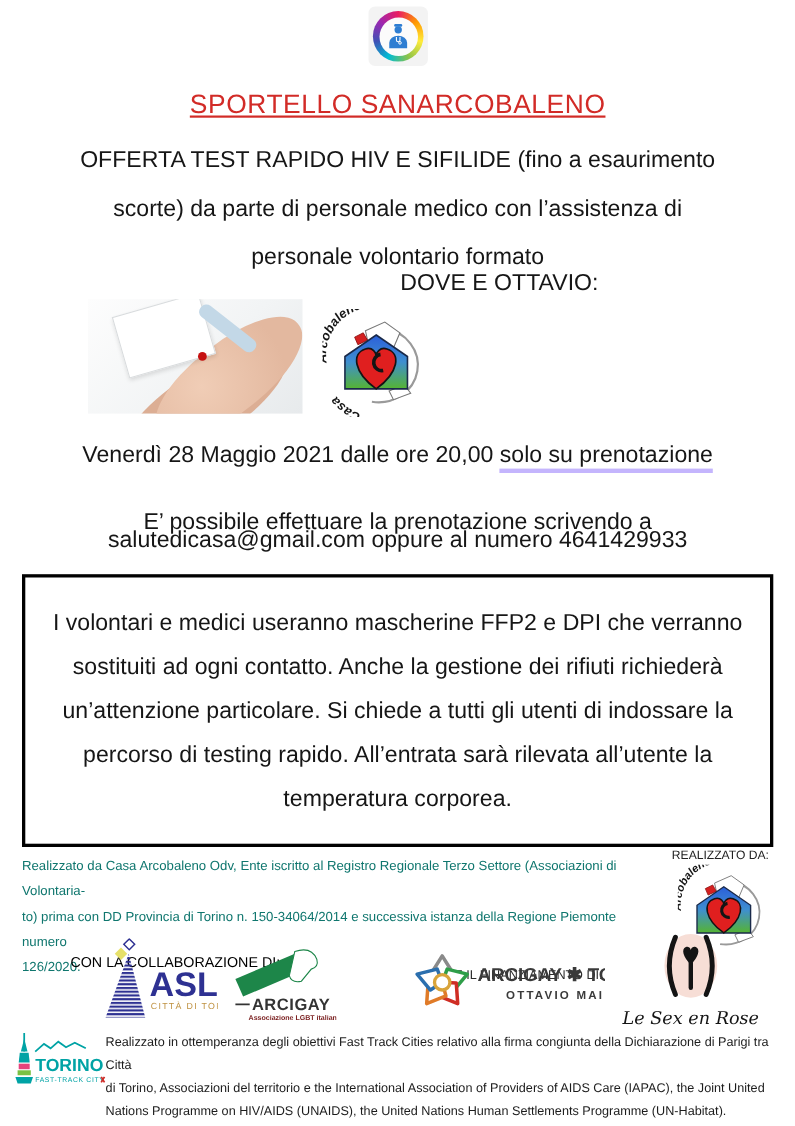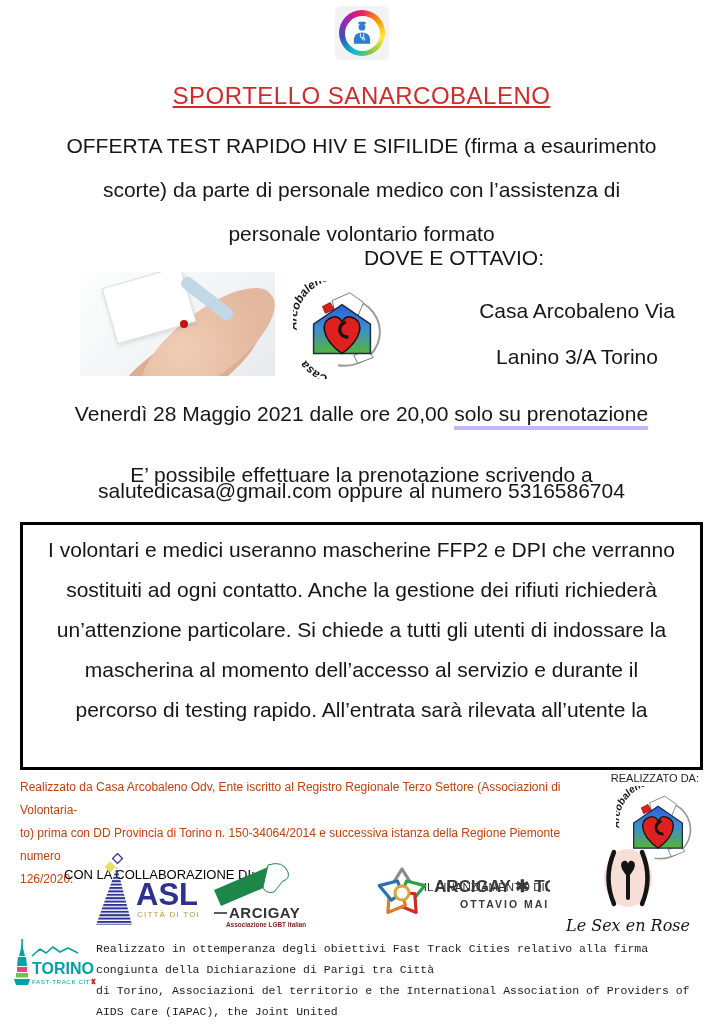--- a/index.html
+++ b/index.html
@@ -66,37 +66,37 @@
   .address{position:absolute;left:437px;top:288px;width:280px;text-align:center;font-size:21px;}
   .address .line{line-height:46px;}
   
   .schedule{position:absolute;top:402px;left:0;width:723px;text-align:center;font-size:21px;}
   .schedule .underlined{border-bottom:4px solid #c4b5fd;padding-bottom:1px;}
   .booking1{position:absolute;top:447px;left:0;width:723px;text-align:center;font-size:21px;margin-top:16px;}
   .booking2{position:absolute;top:479px;left:0;width:723px;text-align:center;font-size:21px;}
   
   .safety-box{
     position:absolute;left:20px;top:522px;width:683px;height:248px;box-sizing:border-box;
-    border:3px solid #000;text-align:center;font-size:21px;padding-top:5px;
+    border:3px solid #000;text-align:center;font-size:21px;padding-top:22px;
   }
   .safety-box .line{line-height:40px;}
   
-  .legal{position:absolute;left:20px;top:776px;width:575px;font-size:12px;color:#c2410c;}
+  .legal{position:absolute;left:20px;top:776px;width:575px;font-size:12px;color:#0f766e;}
   .legal .line{line-height:23px;}
   .realized-by{position:absolute;right:24px;top:772px;font-size:11px;color:#222;}
   .casa-logo-small{position:absolute;left:616px;top:786px;width:84px;height:84px;}
   .collab-label{position:absolute;left:64px;top:867px;font-size:13px;color:#000000;}
   .financing-label{position:absolute;left:413px;top:837px;font-size:11.5px;color:#2b2b2b;margin-top:44px;}
   .asl-logo{position:absolute;left:86px;top:853px;width:112px;height:78px;}
   .arcigay-logo{position:absolute;left:211px;top:858px;width:95px;height:70px;}
   .arcigay-torino-logo{position:absolute;left:372px;top:862px;width:178px;height:62px;}
   .sexenrose-logo{position:absolute;left:564px;top:845px;width:142px;height:94px;}
   .torino-logo{position:absolute;left:8px;top:936px;width:90px;height:68px;}
   .fasttrack{position:absolute;left:96px;top:938px;width:618px;font-size:11.5px;color:#1c1c1c;}
-  .fasttrack .line{line-height:21px;font-family:Liberation Mono, monospace;}
+  .fasttrack .line{line-height:21px;}
   .defs-holder{position:absolute;width:0;height:0;overflow:hidden;}
 </style>
 </head>
 <body>
 
 <svg class="defs-holder" aria-hidden="true">
   <defs>
     <linearGradient id="houseGrad" x1="0" y1="0" x2="0" y2="1">
       <stop offset="0" stop-color="#2b5fd9"></stop>
       <stop offset="0.5" stop-color="#3f8fd0"></stop>
@@ -134,55 +134,51 @@
           <path d="M10.5 12.5 v2.5 a1.5 1.5 0 0 0 3 0 v-2.5" fill="none" stroke="#ffffff" stroke-width="0.9"></path>
           <circle cx="13.5" cy="17.5" r="1.1" fill="none" stroke="#ffffff" stroke-width="0.8"></circle>
         </svg>
       </div>
     </div>
   </div>
 
   <div class="flyer-title">SPORTELLO SANARCOBALENO</div>
 
   <div class="intro">
-    <div class="line">OFFERTA TEST RAPIDO HIV E SIFILIDE (firma a esaurimento</div>
+    <div class="line">OFFERTA TEST RAPIDO HIV E SIFILIDE (fino a esaurimento</div>
     <div class="line">scorte) da parte di personale medico con l’assistenza di</div>
     <div class="line">personale volontario formato</div>
   </div>
 
   <div class="where-when">DOVE E OTTAVIO:</div>
 
   <div class="photo">
     <div class="finger-back"></div>
     <div class="finger-front"></div>
     <div class="device"></div>
     <div class="lancet"></div>
     <div class="blood-dot"></div>
   </div>
 
   <svg class="casa-logo-main" viewBox="0 0 100 100">
     <use href="#casa-logo"></use>
   </svg>
 
-  <div class="address">
-    <div class="line">Casa Arcobaleno Via</div>
-    <div class="line">Lanino 3/A Torino</div>
-  </div>
 
   <div class="schedule"><span>Venerdì 28 Maggio 2021 dalle ore 20,00 </span><span class="underlined">solo su prenotazione</span></div>
 
   <div class="booking1">E’ possibile effettuare la prenotazione scrivendo a</div>
-  <div class="booking2">salutedicasa@gmail.com oppure al numero 5316586704</div>
+  <div class="booking2">salutedicasa@gmail.com oppure al numero 4641429933</div>
 
   <div class="safety-box">
     <div class="line">I volontari e medici useranno mascherine FFP2 e DPI che verranno</div>
     <div class="line">sostituiti ad ogni contatto. Anche la gestione dei rifiuti richiederà</div>
     <div class="line">un’attenzione particolare. Si chiede a tutti gli utenti di indossare la</div>
-    <div class="line">mascherina al momento dell’accesso al servizio e durante il</div>
     <div class="line">percorso di testing rapido. All’entrata sarà rilevata all’utente la</div>
+    <div class="line">temperatura corporea.</div>
   </div>
 
   <div class="legal">
     <div class="line">Realizzato da Casa Arcobaleno Odv, Ente iscritto al Registro Regionale Terzo Settore (Associazioni di Volontaria-</div>
     <div class="line">to)   prima con DD Provincia di Torino n. 150-34064/2014 e successiva istanza della Regione Piemonte numero</div>
     <div class="line">126/2020.</div>
   </div>
 
   <div class="realized-by">REALIZZATO DA:</div>
 
@@ -247,15 +243,16 @@
     <polygon points="6,43 22,43 20,49 8,49" fill="#00a3a5"></polygon>
     <polyline points="24,20 32,13 38,17 45,11 52,16 60,12 70,17" fill="none" stroke="#00a3a5" stroke-width="1.6"></polyline>
     <text x="24" y="38" font-size="16" font-weight="bold" fill="#00a3a5" font-family="Liberation Sans, sans-serif">TORINO</text>
     <text x="24" y="48" font-size="6.2" fill="#00a3a5" letter-spacing="0.6" font-family="Liberation Sans, sans-serif">FAST-TRACK CITY</text>
     <path d="M84 43 l3 5 M87 43 l-3 5" stroke="#d22b27" stroke-width="1.6"></path>
   </svg>
 
   <div class="fasttrack">
     <div class="line">Realizzato in ottemperanza degli obiettivi Fast Track Cities relativo alla firma congiunta della Dichiarazione di Parigi tra Città</div>
     <div class="line">di Torino,  Associazioni del territorio e the International Association of Providers of AIDS Care (IAPAC), the Joint United</div>
+    <div class="line">Nations Programme on HIV/AIDS (UNAIDS), the United Nations Human Settlements Programme (UN-Habitat).</div>
   </div>
 
 </div>
 
 </body></html>

